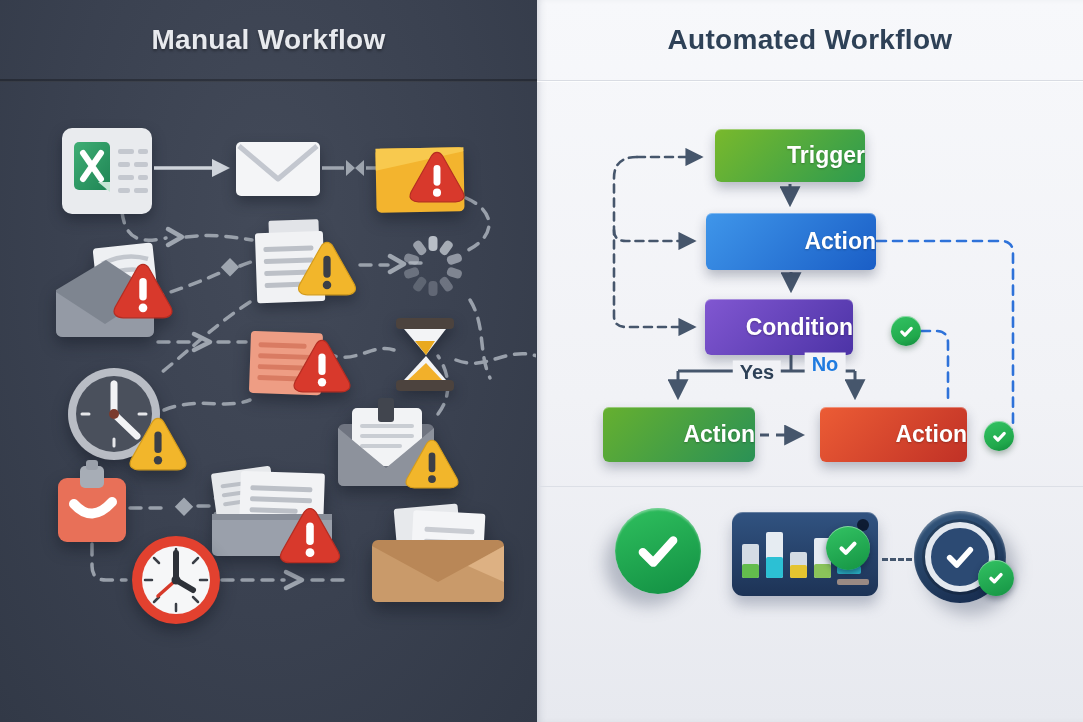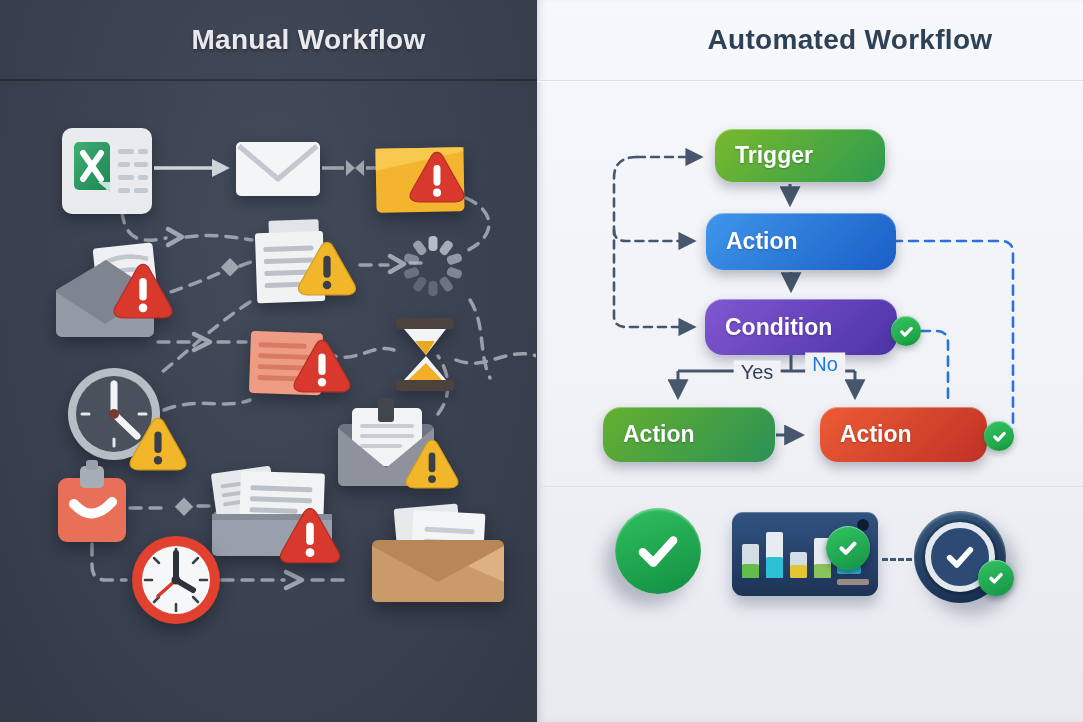--- a/index.html
+++ b/index.html
@@ -12,47 +12,46 @@
     position:absolute;left:0;top:0;width:537px;height:722px;
     background:radial-gradient(ellipse at 50% 32%, #434a59 0%, #3a4150 55%, #323947 100%);
   }
   .panel-right{
     position:absolute;left:537px;top:0;width:546px;height:722px;
     background:linear-gradient(180deg,#f7f8fb 0%,#f1f2f6 55%,#e7e9ef 100%);
     box-shadow:inset 6px 0 10px -6px rgba(40,50,70,.25);
   }
   .title{
     position:absolute;top:0;height:80px;display:flex;align-items:center;justify-content:center;
-    font-weight:bold;font-size:28px;letter-spacing:.3px;margin-left:40px;
+    font-weight:bold;font-size:28px;letter-spacing:.3px;
   }
   #title-left{left:0;width:537px;color:#e8eaee;text-shadow:0 2px 3px rgba(0,0,0,.35);}
   #title-right{left:537px;width:546px;color:#2e4157;text-align:center;}
   .hr-left{position:absolute;top:79px;left:0;width:537px;height:2px;background:rgba(0,0,0,.28);border-bottom:1px solid rgba(255,255,255,.08);}
   .hr-right{position:absolute;top:80px;left:537px;width:546px;height:1px;background:#d9dce3;box-shadow:0 1px 0 rgba(255,255,255,.8);}
   .hr-footer{position:absolute;top:486px;left:538px;width:545px;height:1px;background:#dcdfe6;}
   .chevron{
     position:absolute;left:536px;top:326px;width:42px;height:94px;background:#363d4b;
     clip-path:polygon(0 0,100% 50%,0 100%);
   }
   
   .flow-box{
-    position:absolute;display:flex;align-items:center;justify-content:flex-start;
-    color:#fff;font-weight:bold;font-size:23px;border-radius:18px;
+    position:absolute;display:flex;align-items:center;justify-content:flex-end;
+    color:#fff;font-weight:bold;font-size:23px;border-radius:6px;
     box-shadow:0 6px 12px rgba(40,50,75,.30), inset 0 1px 0 rgba(255,255,255,.35);
     text-shadow:0 1px 2px rgba(0,0,0,.25);
-    padding-left:20px;
   }
   #box-trigger   {left:715px;top:129px;width:150px;height:53px;background:linear-gradient(135deg,var(--c-trigger_top),var(--c-trigger_bottom));}
   #box-action1   {left:706px;top:213px;width:170px;height:57px;background:linear-gradient(135deg,var(--c-action_top),var(--c-action_bottom));}
-  #box-condition {left:705px;top:299px;width:172px;height:56px;background:linear-gradient(135deg,var(--c-condition_top),var(--c-condition_bottom));}
+  #box-condition {left:705px;top:299px;width:148px;height:56px;background:linear-gradient(135deg,var(--c-condition_top),var(--c-condition_bottom));}
   #box-action-yes{left:603px;top:407px;width:152px;height:55px;background:linear-gradient(135deg,var(--c-action_yes_top),var(--c-action_yes_bottom));}
   #box-action-no {left:820px;top:407px;width:147px;height:55px;background:linear-gradient(135deg,var(--c-action_no_top),var(--c-action_no_bottom));}
   .branch-label{
     position:absolute;transform:translate(-50%,-50%);background:#f1f2f6;
-    padding:0 7px;font-weight:normal;font-size:20px;
+    padding:0 7px;font-weight:bold;font-size:20px;
   }
   #label-yes{left:757px;top:372px;color:var(--c-yes);}
   #label-no {left:825px;top:364px;color:var(--c-no);}
   
   .check-dot{
     position:absolute;border-radius:50%;
     background:linear-gradient(160deg,#33c363,var(--c-check_green) 70%,#118a3c);
     box-shadow:0 3px 6px rgba(20,60,35,.35), inset 0 1px 0 rgba(255,255,255,.45);
     display:flex;align-items:center;justify-content:center;
   }

